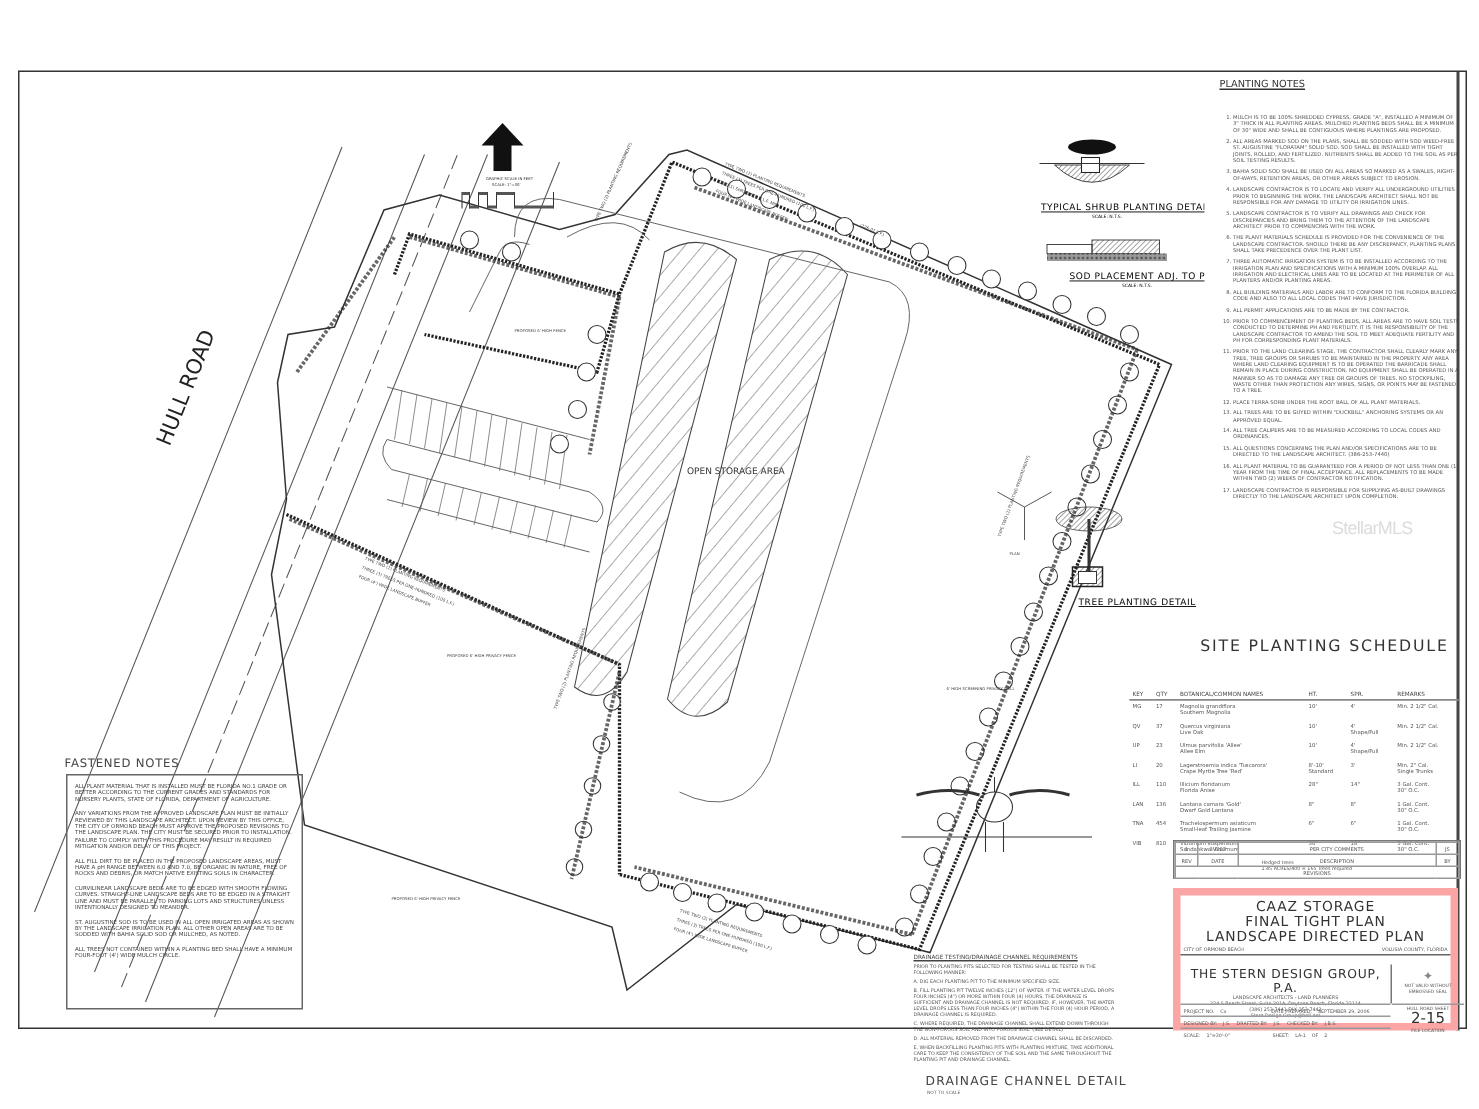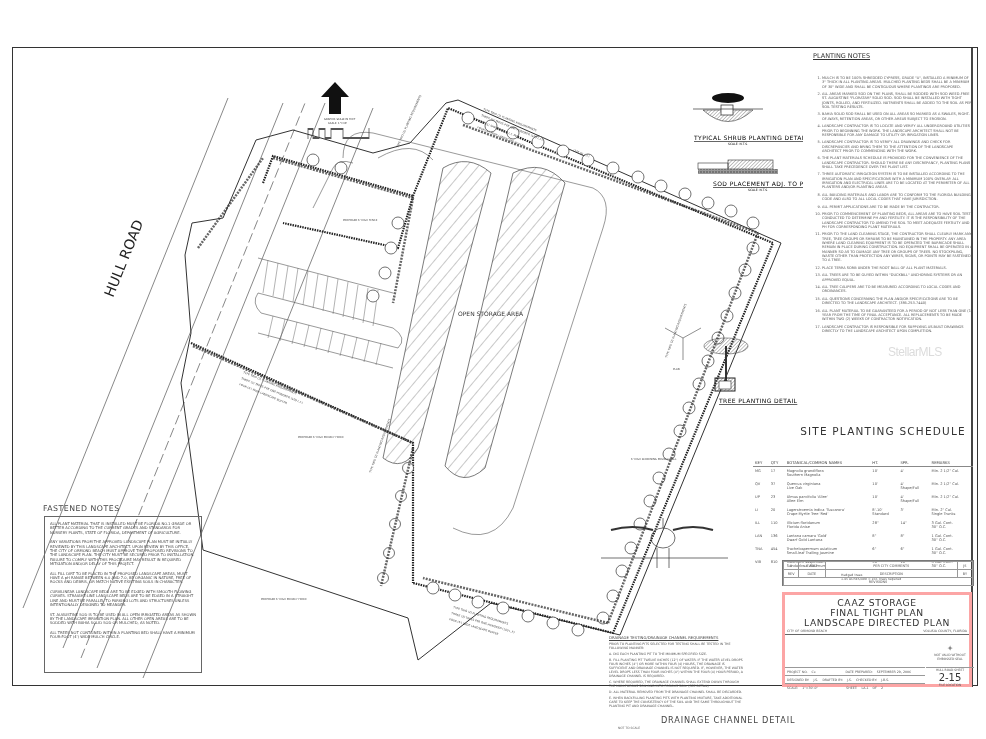--- a/index.html
+++ b/index.html
@@ -16,42 +16,42 @@
   #schedule{left:740px;top:377px;width:220px;}
   #schedule .hdr{font-size:10.5px;letter-spacing:1.2px;color:#333;text-align:center;padding-left:40px;margin-bottom:22px;}
   #schedule table{border-collapse:collapse;width:100%;}
   #schedule th{font-size:3.8px;font-weight:normal;color:#444;text-align:left;padding:1px 2px;border-bottom:1px solid #888;}
   #schedule td{font-size:3.6px;color:#555;padding:2.2px 2px;vertical-align:top;line-height:4.3px;}
   #schedule .note{font-size:3.2px;color:#555;padding-left:88px;margin-top:2px;line-height:4px;}
   
   #rev{left:769px;top:512px;width:190px;border:1px solid #777;border-bottom:none;}
   #rev table{border-collapse:collapse;width:100%;}
   #rev td{font-size:3.4px;color:#555;border:0.5px solid #999;padding:1px 2px;height:5px;text-align:center;}
-  #titleblock{left:769px;top:544px;width:190px;height:95px;border:3px solid #fca5a5;box-sizing:border-box;}
+  #titleblock{left:769px;top:544px;width:190px;height:95px;border:5px solid #fca5a5;box-sizing:border-box;}
   #titleblock .proj{text-align:center;font-size:9.2px;line-height:10px;color:#333;letter-spacing:0.6px;padding-top:3px;}
   #titleblock .locrow{display:flex;justify-content:space-between;font-size:3.2px;color:#555;padding:1px 2px;border-bottom:1px solid #666;}
   #titleblock .firm{position:absolute;left:0;top:46px;width:140px;height:26px;border-right:1px solid #777;text-align:center;}
   #titleblock .firm .nm{font-size:8.2px;letter-spacing:0.5px;color:#333;line-height:9px;margin-top:2px;}
   #titleblock .firm .sub{font-size:3.2px;color:#555;line-height:4px;}
   #titleblock .seal{position:absolute;left:141px;top:46px;width:48px;height:26px;text-align:center;font-size:3px;color:#555;}
   #titleblock .grid{position:absolute;left:0;top:72px;width:140px;}
   #titleblock .grid .r{display:flex;border-top:0.5px solid #999;height:7px;font-size:3.2px;color:#555;align-items:center;}
   #titleblock .grid .r span{padding:0 2px;}
   #titleblock .sheetno{position:absolute;left:141px;top:72px;width:48px;height:22px;border-top:0.5px solid #999;text-align:center;}
   #titleblock .sheetno .big{font-size:10px;color:#333;line-height:11px;text-align:center;}
   #titleblock .sheetno .sm{font-size:3px;color:#555;}
   
   #gen-notes-title{left:30px;top:456px;font-size:7.8px;color:#444;letter-spacing:0.5px;}
   #gen-notes{left:31px;top:468px;width:158px;height:157px;border:1px solid #666;box-sizing:border-box;padding:5px 5px;}
   #gen-notes p{margin:0 0 5px 0;font-size:3.7px;line-height:4.4px;color:#444;}
   
   #drain-req{left:596px;top:587px;width:135px;}
   #drain-req .h{font-size:3.8px;text-decoration:underline;color:#444;margin-bottom:2px;}
   #drain-req p{font-size:3.2px;line-height:4px;color:#555;margin:0 0 2px 0;}
-  #drain-title{left:604px;top:667px;font-size:8.2px;color:#444;letter-spacing:0.8px;margin-left:44px;}
+  #drain-title{left:604px;top:667px;font-size:8.2px;color:#444;letter-spacing:0.8px;}
   #drain-sub{left:605px;top:678px;font-size:3px;color:#666;}
   .detail-title{font-size:6px;color:#444;letter-spacing:0.4px;text-decoration:underline;}
   .detail-sub{font-size:3px;color:#666;}
   #watermark{left:888px;top:345px;font-size:12px;color:rgba(190,190,190,0.55);letter-spacing:-0.5px;font-family:"Liberation Sans",sans-serif;}
 </style>
 </head>
 <body>
 
 <div class="sheet">
 
@@ -404,20 +404,27 @@
   <div id="titleblock" class="abs">
     <div class="proj">
       <div>CAAZ STORAGE</div>
       <div>FINAL TIGHT PLAN</div>
       <div>LANDSCAPE DIRECTED PLAN</div>
     </div>
     <div class="locrow">
       <span>CITY OF ORMOND BEACH</span>
       <span>VOLUSIA COUNTY, FLORIDA</span>
     </div>
+    <div class="firm">
+      <div class="nm">THE STERN DESIGN GROUP, P.A.</div>
+      <div class="sub">LANDSCAPE ARCHITECTS - LAND PLANNERS</div>
+      <div class="sub">224 S.Beach Street, Suite 201A, Daytona Beach, Florida 32114</div>
+      <div class="sub">(386) 253-7441 FAX 253-7442</div>
+      <div class="sub">Stern.Design.Group@bell.net</div>
+    </div>
     <div class="seal">
       <div style="font-size:8px;color:#888;margin-top:3px;">✦</div>
       <div>NOT VALID WITHOUT EMBOSSED SEAL</div>
     </div>
     <div class="grid">
       <div class="r">
           <span>PROJECT NO.</span>
           <span style="width:30px">Cx</span>
           <span>DATE PREPARED:</span>
           <span>SEPTEMBER 29, 2006</span>

